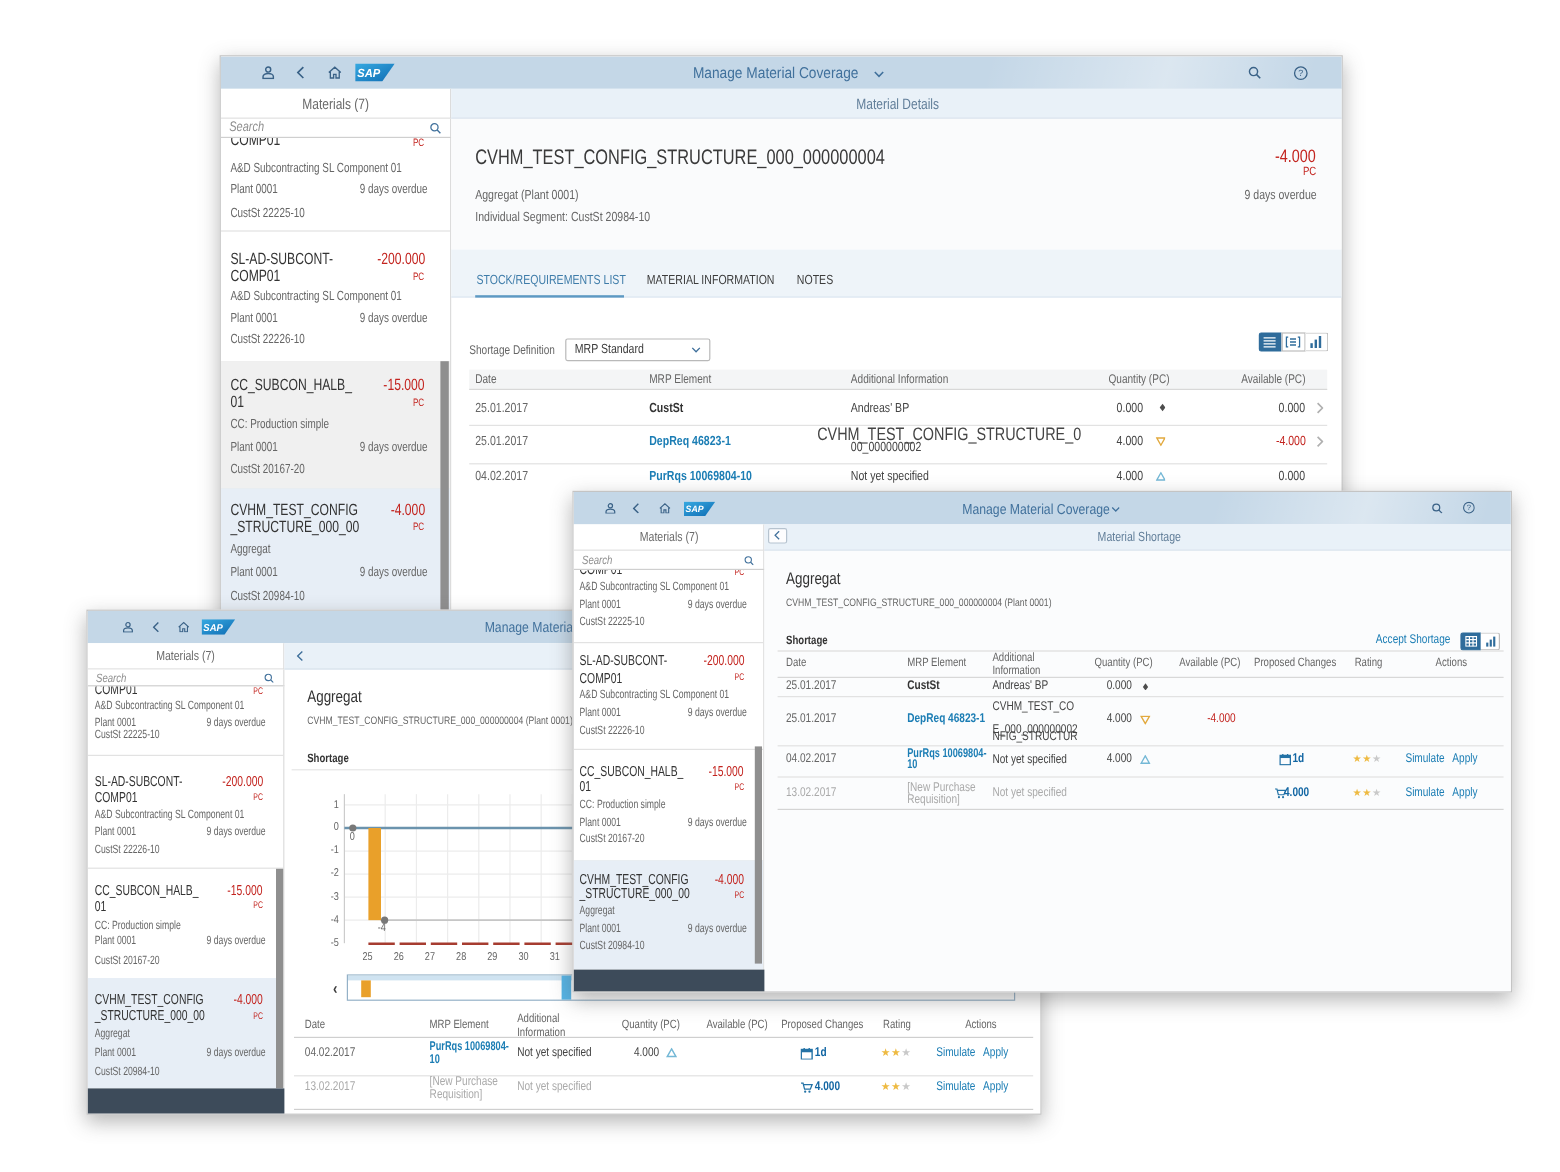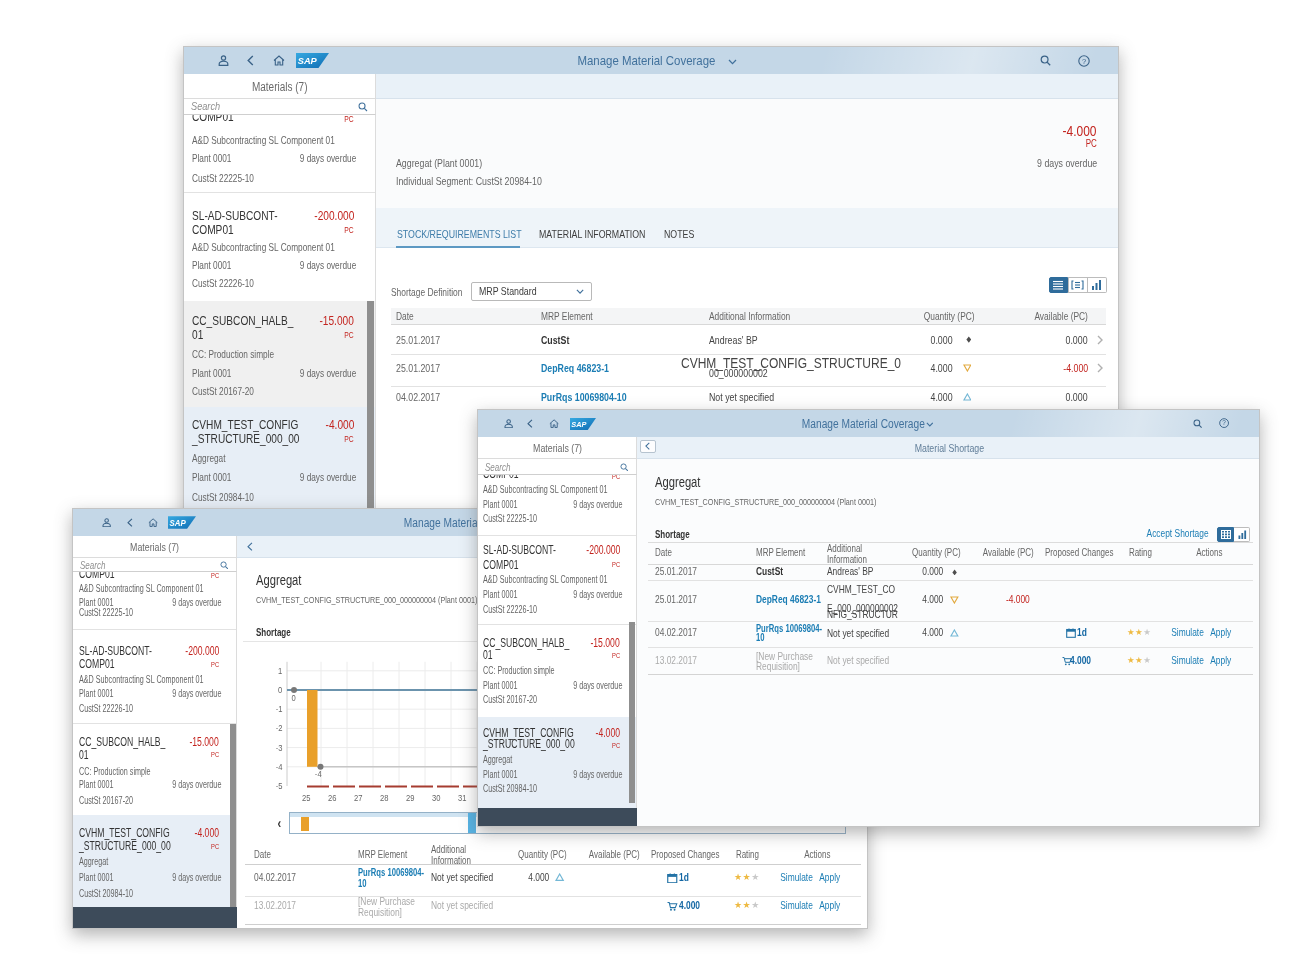--- a/index.html
+++ b/index.html
@@ -30,20 +30,21 @@
       <circle cx="4.6" cy="4.6" r="3.4" fill="none" stroke="#3a6287" stroke-width="1.2"></circle>
       <line x1="7.2" y1="7.2" x2="10.2" y2="10.2" stroke="#3a6287" stroke-width="1.3"></line>
     </svg>
     <svg style="position:absolute;left:894.0px;top:7.5px;" width="12.0" height="12.0" viewBox="0 0 12 12">
       <circle cx="6" cy="6" r="5.2" fill="none" stroke="#3a6287" stroke-width="1.1"></circle>
       <text x="6" y="8.6" font-size="7.5" text-anchor="middle" fill="#3a6287" font-family="Liberation Sans,sans-serif">?</text>
     </svg>
     <div style="position:absolute;left:0px;top:27px;width:192px;height:25px;background:#fff;border-bottom:1px solid #dcdcdc;border-right:1px solid #dcdcdc;"></div>
     <div style="position:absolute;white-space:nowrap;top:30.6px;font-size:12.5px;line-height:18.8px;color:#6a6a6a;left:-104.0px;width:400px;text-align:center;"><span style="display:inline-block;transform:scaleX(0.8);transform-origin:50% 50%;">Materials (7)</span></div>
     <div style="position:absolute;left:192px;top:27px;width:744px;height:25px;background:#e9f1f8;border-bottom:1px solid #d7e2ec;"></div>
+    <div style="position:absolute;white-space:nowrap;top:30.6px;font-size:12.5px;line-height:18.8px;color:#617e99;left:364.0px;width:400px;text-align:center;"><span style="display:inline-block;transform:scaleX(0.8);transform-origin:50% 50%;">Material Details</span></div>
     <div style="position:absolute;left:0px;top:52px;width:192px;height:16px;background:#fff;border-bottom:1px solid #cfcfcf;border-right:1px solid #dcdcdc;"></div>
     <div style="position:absolute;white-space:nowrap;top:51.4px;font-size:11.5px;line-height:17.2px;color:#8f8f8f;font-style:italic;left:7px;"><span style="display:inline-block;transform:scaleX(0.8);transform-origin:0 50%;">Search</span></div>
     <svg style="position:absolute;left:174.1px;top:55.1px;" width="9.7" height="9.7" viewBox="0 0 11 11">
       <circle cx="4.6" cy="4.6" r="3.4" fill="none" stroke="#41719c" stroke-width="1.2"></circle>
       <line x1="7.2" y1="7.2" x2="10.2" y2="10.2" stroke="#41719c" stroke-width="1.3"></line>
     </svg>
     <div style="position:absolute;left:0;top:68px;width:192px;height:639px;overflow:hidden;border-right:1px solid #dcdcdc;">
       <div style="position:absolute;left:0px;top:77px;width:191px;height:0px;border-top:1px solid #e2e2e2;"></div>
       <div style="position:absolute;white-space:nowrap;top:-8.1px;font-size:13.5px;line-height:20.2px;color:#333333;left:8px;"><span style="display:inline-block;transform:scaleX(0.75);transform-origin:0 50%;">COMP01</span></div>
       <div style="position:absolute;white-space:nowrap;top:-1.8px;font-size:9px;line-height:13.5px;color:#c3241f;right:21px;text-align:right;"><span style="display:inline-block;transform:scaleX(0.75);transform-origin:100% 50%;">PC</span></div>
@@ -75,20 +76,21 @@
       <div style="position:absolute;white-space:nowrap;top:313.9px;font-size:13.5px;line-height:20.2px;color:#333333;left:8px;"><span style="display:inline-block;transform:scaleX(0.75);transform-origin:0 50%;">_STRUCTURE_000_00</span></div>
       <div style="position:absolute;white-space:nowrap;top:299.9px;font-size:13.5px;line-height:20.2px;color:#c3241f;right:21px;text-align:right;"><span style="display:inline-block;transform:scaleX(0.75);transform-origin:100% 50%;">-4.000</span></div>
       <div style="position:absolute;white-space:nowrap;top:318.2px;font-size:9px;line-height:13.5px;color:#c3241f;right:21px;text-align:right;"><span style="display:inline-block;transform:scaleX(0.75);transform-origin:100% 50%;">PC</span></div>
       <div style="position:absolute;white-space:nowrap;top:334.8px;font-size:11px;line-height:16.5px;color:#666666;left:8px;"><span style="display:inline-block;transform:scaleX(0.75);transform-origin:0 50%;">Aggregat</span></div>
       <div style="position:absolute;white-space:nowrap;top:353.8px;font-size:11px;line-height:16.5px;color:#666666;left:8px;"><span style="display:inline-block;transform:scaleX(0.75);transform-origin:0 50%;">Plant 0001</span></div>
       <div style="position:absolute;white-space:nowrap;top:353.8px;font-size:11px;line-height:16.5px;color:#666666;right:19px;text-align:right;"><span style="display:inline-block;transform:scaleX(0.75);transform-origin:100% 50%;">9 days overdue</span></div>
       <div style="position:absolute;white-space:nowrap;top:373.8px;font-size:11px;line-height:16.5px;color:#666666;left:8px;"><span style="display:inline-block;transform:scaleX(0.75);transform-origin:0 50%;">CustSt 20984-10</span></div>
       <div style="position:absolute;left:183px;top:186px;width:7px;height:453px;background:#8f8f8f;"></div>
     </div>
     <div style="position:absolute;left:192px;top:52px;width:744px;height:109px;background:#fafbfc;"></div>
+    <div style="position:absolute;white-space:nowrap;top:70.9px;font-size:17.5px;line-height:26.2px;color:#3a3a3a;left:212px;"><span style="display:inline-block;transform:scaleX(0.78);transform-origin:0 50%;">CVHM_TEST_CONFIG_STRUCTURE_000_000000004</span></div>
     <div style="position:absolute;white-space:nowrap;top:72.8px;font-size:15px;line-height:22.5px;color:#c3241f;right:21px;text-align:right;"><span style="display:inline-block;transform:scaleX(0.8);transform-origin:100% 50%;">-4.000</span></div>
     <div style="position:absolute;white-space:nowrap;top:89.0px;font-size:10px;line-height:15.0px;color:#c3241f;right:21px;text-align:right;"><span style="display:inline-block;transform:scaleX(0.8);transform-origin:100% 50%;">PC</span></div>
     <div style="position:absolute;white-space:nowrap;top:107.8px;font-size:11px;line-height:16.5px;color:#666666;left:212px;"><span style="display:inline-block;transform:scaleX(0.8);transform-origin:0 50%;">Aggregat (Plant 0001)</span></div>
     <div style="position:absolute;white-space:nowrap;top:107.8px;font-size:11px;line-height:16.5px;color:#666666;right:21px;text-align:right;"><span style="display:inline-block;transform:scaleX(0.8);transform-origin:100% 50%;">9 days overdue</span></div>
     <div style="position:absolute;white-space:nowrap;top:125.8px;font-size:11px;line-height:16.5px;color:#666666;left:212px;"><span style="display:inline-block;transform:scaleX(0.8);transform-origin:0 50%;">Individual Segment: CustSt 20984-10</span></div>
     <div style="position:absolute;left:192px;top:161px;width:744px;height:40px;background:#eef4f9;border-bottom:1px solid #dde7f0;"></div>
     <div style="position:absolute;white-space:nowrap;top:178.8px;font-size:11px;line-height:16.5px;color:#3e7ca9;left:213px;"><span style="display:inline-block;transform:scaleX(0.8);transform-origin:0 50%;">STOCK/REQUIREMENTS LIST</span></div>
     <div style="position:absolute;white-space:nowrap;top:178.8px;font-size:11px;line-height:16.5px;color:#3c3c3c;left:355px;"><span style="display:inline-block;transform:scaleX(0.8);transform-origin:0 50%;">MATERIAL INFORMATION</span></div>
     <div style="position:absolute;white-space:nowrap;top:178.8px;font-size:11px;line-height:16.5px;color:#3c3c3c;left:480px;"><span style="display:inline-block;transform:scaleX(0.8);transform-origin:0 50%;">NOTES</span></div>
     <div style="position:absolute;left:212px;top:198.5px;width:124px;height:2.5px;background:#5d99c3;"></div>

